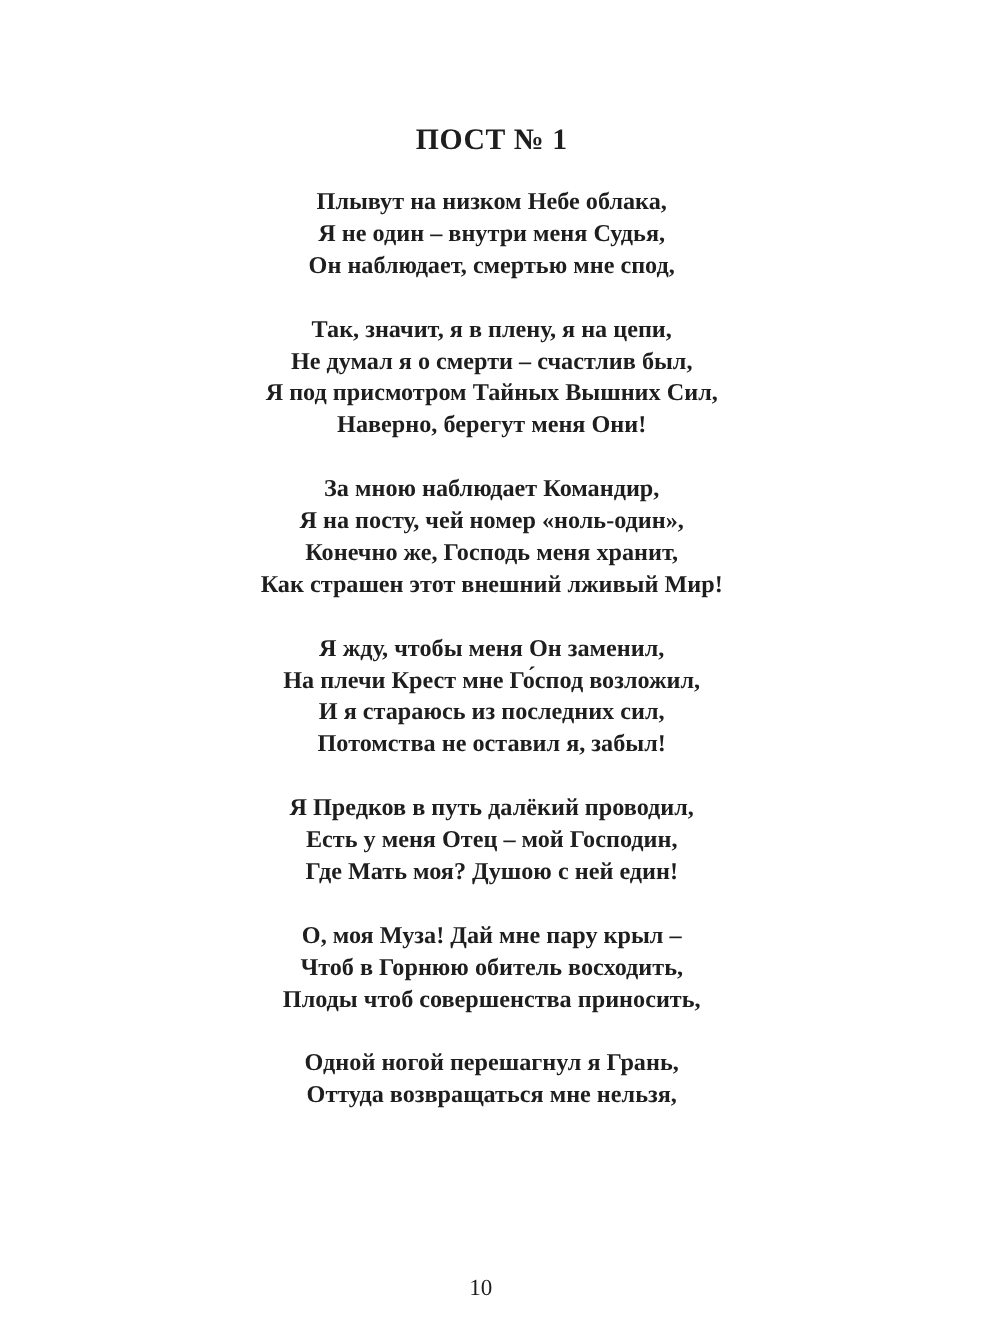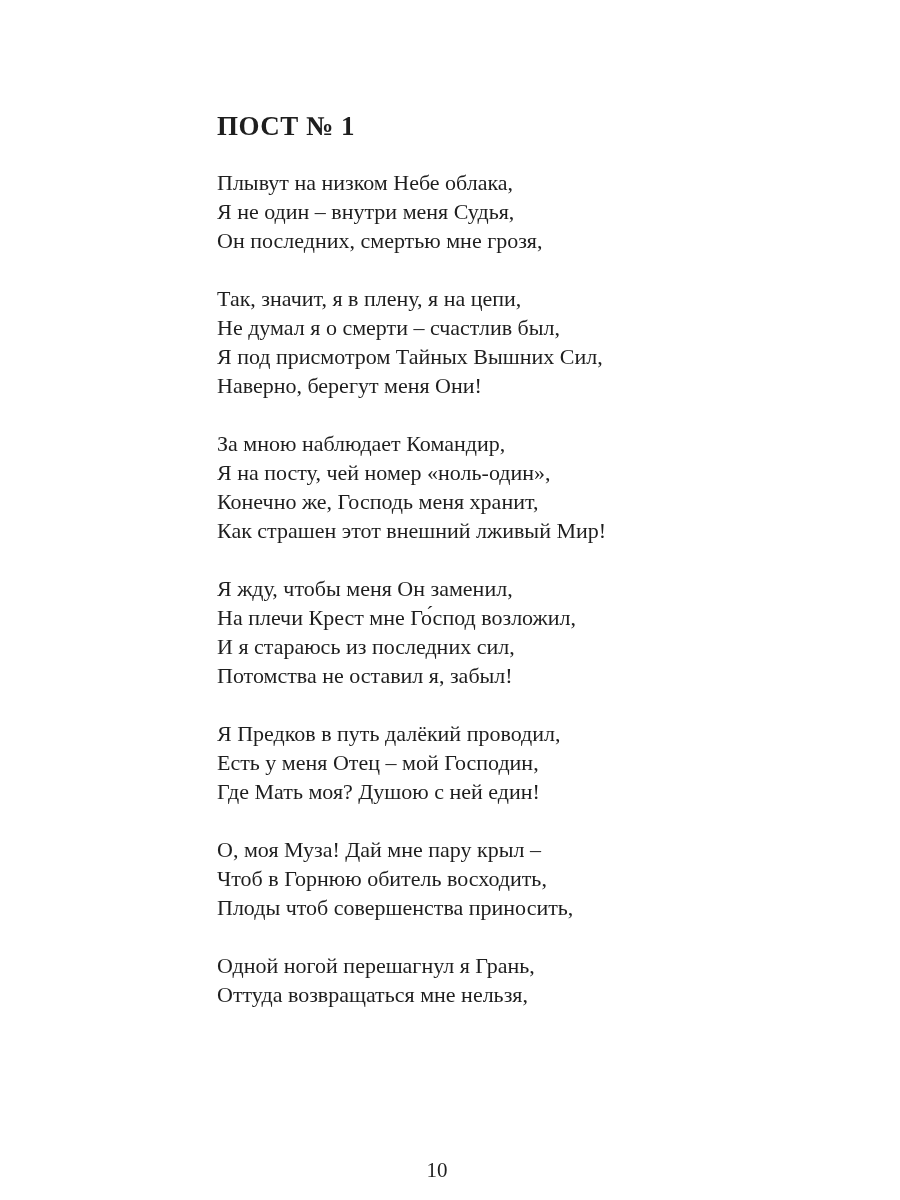--- a/index.html
+++ b/index.html
@@ -13,30 +13,32 @@
     background: #ffffff;
     font-family: "Liberation Serif", "DejaVu Serif", serif;
     color: #1e1e1e;
     overflow: hidden;
   }
   .content {
     position: absolute;
     left: 217px;
     top: 110px;
     width: 460px;
+    text-align: center;
   }
   .poem-title {
     font-size: 27px;
     font-weight: bold;
     line-height: 32px;
     margin: 0 0 26px 0;
     letter-spacing: 0.5px;
   }
   .stanza {
     margin: 0 0 29px 0;
+    font-weight: bold;
   }
   .stanza:last-child {
     margin-bottom: 0;
   }
   .line {
     font-size: 22px;
     line-height: 29px;
     white-space: nowrap;
   }
   .page-number {
@@ -53,21 +55,21 @@
 <body>
 
 <div class="page">
   <div class="content">
 
     <h1 class="poem-title">ПОСТ № 1</h1>
 
     <div class="stanza">
       <div class="line">Плывут на низком Небе облака,</div>
       <div class="line">Я не один – внутри меня Судья,</div>
-      <div class="line">Он последних, смертью мне грозя,</div>
+      <div class="line">Он наблюдает, смертью мне спод,</div>
     </div>
 
     <div class="stanza">
       <div class="line">Так, значит, я в плену, я на цепи,</div>
       <div class="line">Не думал я о смерти – счастлив был,</div>
       <div class="line">Я под присмотром Тайных Вышних Сил,</div>
       <div class="line">Наверно, берегут меня Они!</div>
     </div>
 
     <div class="stanza">

